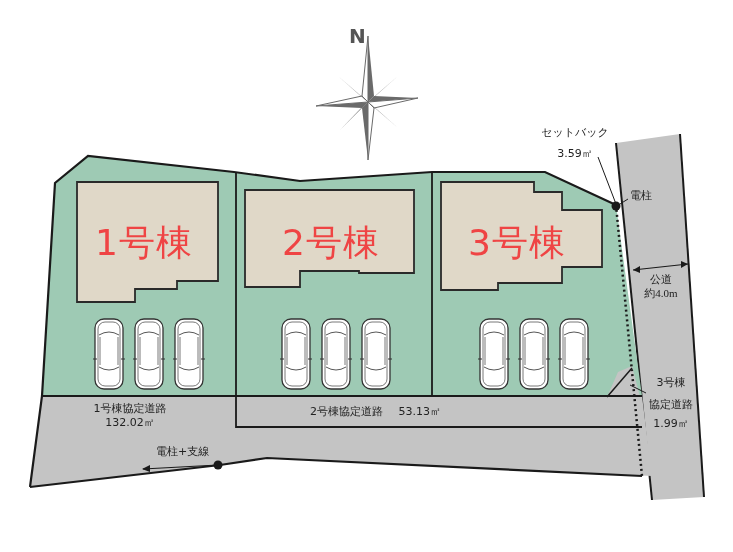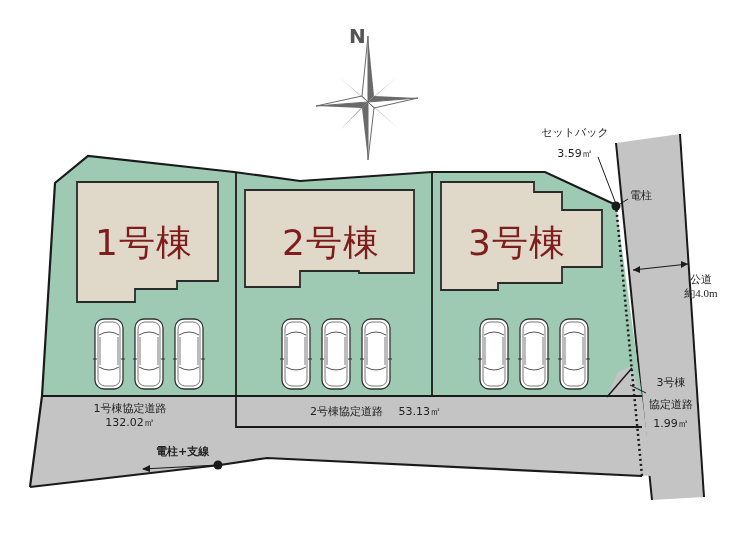--- a/index.html
+++ b/index.html
@@ -1,20 +1,20 @@
 <!DOCTYPE html>
 <html><head>
   <meta charset="utf-8">
   <style>
     html, body { margin: 0; padding: 0; background: #ffffff; }
     body { width: 733px; height: 552px; position: relative; overflow: hidden;
            font-family: "DejaVu Sans", "Liberation Sans", sans-serif; }
     svg { position: absolute; left: 0; top: 0; }
     .lbl { position: absolute; color: #222; white-space: nowrap; line-height: 1; }
-    .lot-title { position: absolute; font-size: 36px; font-weight: 500; color: #7f1d1d;
+    .lot-title { position: absolute; font-size: 36px; font-weight: 500; color: #ef4444;
                  font-family: "DejaVu Sans", sans-serif; letter-spacing: 1px; }
     .small { font-size: 11px; color: #222; }
     .center { text-align: center; }
   </style>
 </head>
 <body>
 
 <svg width="733" height="552" viewBox="0 0 733 552">
 
   <polygon points="616,143 680,134 704,497 652,500" fill="#c4c4c4" stroke="none"></polygon>
@@ -108,34 +108,34 @@
 <div class="lot-title" style="left:282px; top:219px;">2号棟</div>
 <div class="lot-title" style="left:468px; top:219px;">3号棟</div>
 
 <div class="lbl small center" style="left:525px; top:127px; width:100px;">
   <div>セットバック</div>
   <div style="margin-top:10px;">3.59㎡</div>
 </div>
 
 <div class="lbl small" style="left:630px; top:190px;">電柱</div>
 
-<div class="lbl small center" style="left:632px; top:274px; width:58px;padding-left:40px;">
+<div class="lbl small center" style="left:632px; top:274px; width:58px;">
   <div>公道</div>
   <div style="margin-top:3px;font-family:Liberation Serif, serif;">約4.0m</div>
 </div>
 
 <div class="lbl small center" style="left:640px; top:377px; width:62px;">
   <div>3号棟</div>
   <div style="margin-top:11px;">協定道路</div>
   <div style="margin-top:8px;">1.99㎡</div>
 </div>
 
 <div class="lbl small center" style="left:70px; top:403px; width:120px;">
   <div>1号棟協定道路</div>
   <div style="margin-top:3px;">132.02㎡</div>
 </div>
 
 <div class="lbl small" style="left:310px; top:406px;">
   <span>2号棟協定道路</span>
   <span style="margin-left:12px;">53.13㎡</span>
 </div>
 
-<div class="lbl" style="left:156px; top:446px; font-size:11px;font-weight:bold;">電柱+支線</div>
+<div class="lbl" style="left:156px; top:446px; font-size:11px;">電柱+支線</div>
 
 </body></html>

